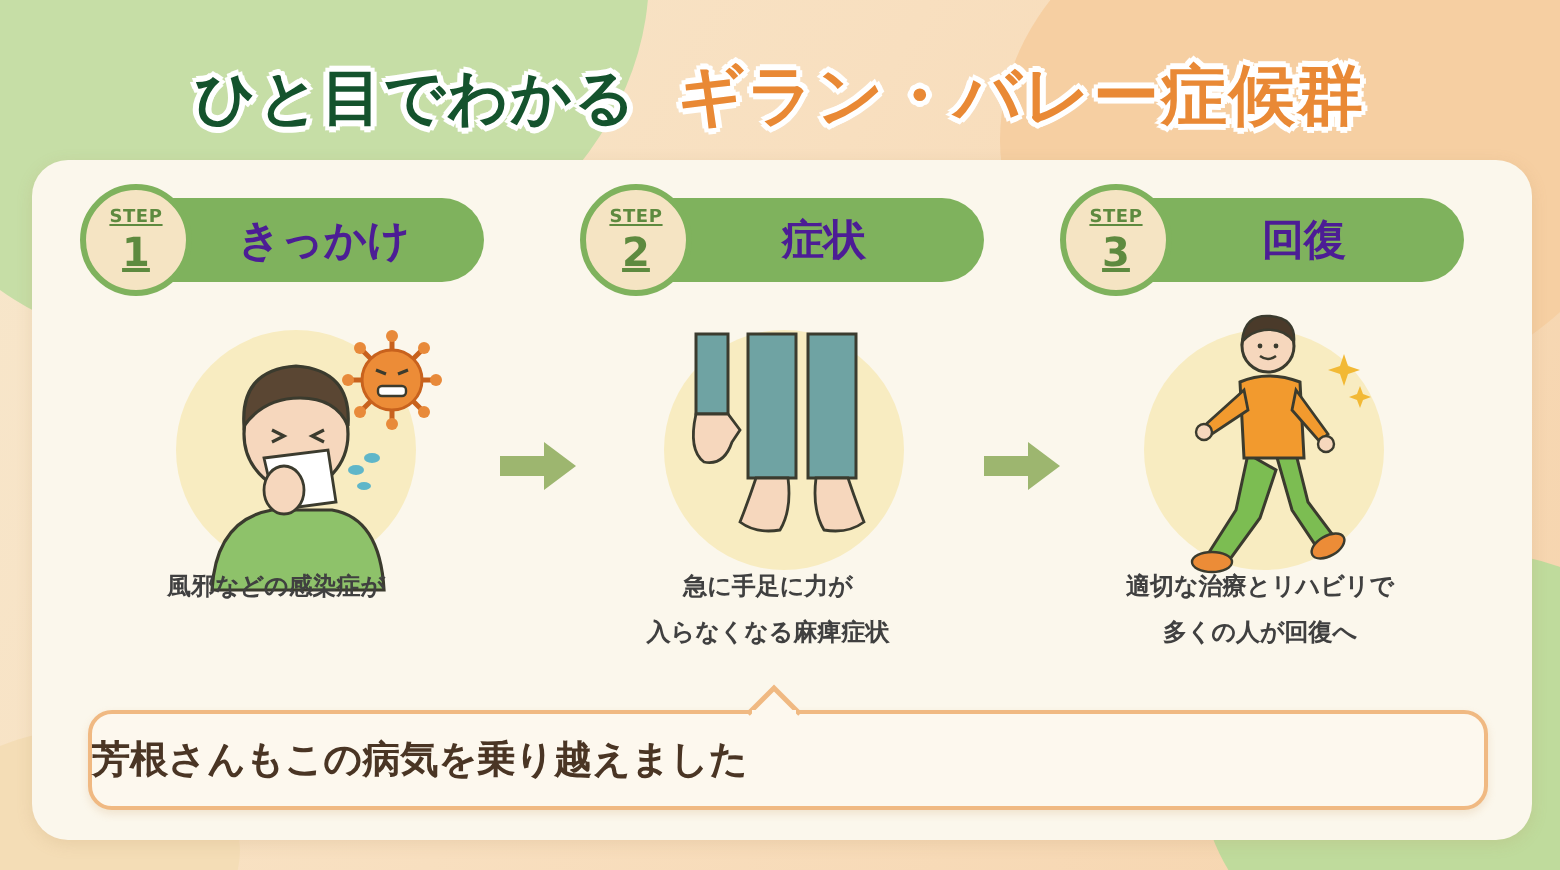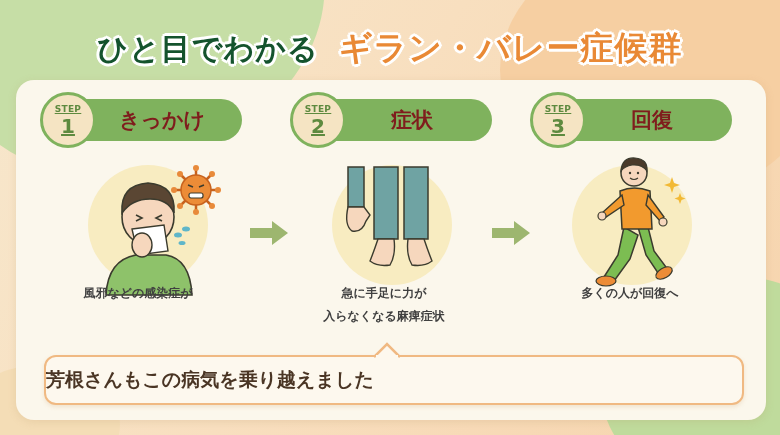--- a/index.html
+++ b/index.html
@@ -44,21 +44,21 @@
       position:absolute; left:16px; top:80px; width:750px; height:340px;
       background:#fbf7ec; border-radius:18px;
       box-shadow: 0 2px 8px rgba(180,140,90,0.18);
     }
     .step {
       position:absolute; top:0; width:240px; height:340px;
     }
     .pill {
       position:absolute; left:36px; top:19px; width:190px; height:42px;
       background:#7fb25d; border-radius:21px;
-      color:#7f1d1d; font-weight:bold; font-size:21px;
+      color:#4c1d95; font-weight:bold; font-size:21px;
       display:flex; align-items:center; justify-content:center; padding-left:30px;
     }
     .badge {
       position:absolute; left:24px; top:12px; width:56px; height:56px;
       border-radius:50%; background:#f5e4c3; border:3px solid #7fb25d;
       display:flex; flex-direction:column; align-items:center; justify-content:center;
       color:#5e8a3f; font-weight:bold; line-height:1;text-decoration:underline;
     }
     .badge .lbl { font-size:9px; letter-spacing:0.3px; }
     .badge .num { font-size:20px; margin-top:2px; }
@@ -217,20 +217,21 @@
         <circle cx="101" cy="67" r="4" fill="#f6d7bd" stroke="#3b3b2e" stroke-width="1.2"></circle>
 
         <circle cx="72" cy="18" r="13" fill="#f6d7bd" stroke="#3b3b2e" stroke-width="1.5"></circle>
         <path d="M59 16 Q60 2 73 3 Q86 4 85 16 Q80 9 70 10 Q63 11 59 16 Z" fill="#4a3a2a" stroke="#3b3b2e" stroke-width="1.2"></path>
         <circle cx="68" cy="18" r="1.2" fill="#3b3b2e"></circle>
         <circle cx="76" cy="18" r="1.2" fill="#3b3b2e"></circle>
         <path d="M68 23 Q72 26 76 23" fill="none" stroke="#3b3b2e" stroke-width="1.2"></path>
       </svg>
     </div>
     <div class="desc" style="left:-6px;">
+      <div>適切な治療とリハビリで</div>
       <div>多くの人が回復へ</div>
     </div>
   </div>
 
   <svg class="callout-tip" style="left:358px; top:262px; width:26px; height:16px; z-index:2;" viewBox="0 0 26 16">
     <path d="M0 15 L13 2 L26 15" fill="#fdf8ee" stroke="#f0b982" stroke-width="2.5"></path>
     <rect x="2" y="13" width="22" height="4" fill="#fdf8ee"></rect>
   </svg>
   <div class="callout">
     <span>芳根さんもこの病気を乗り越えました</span>

